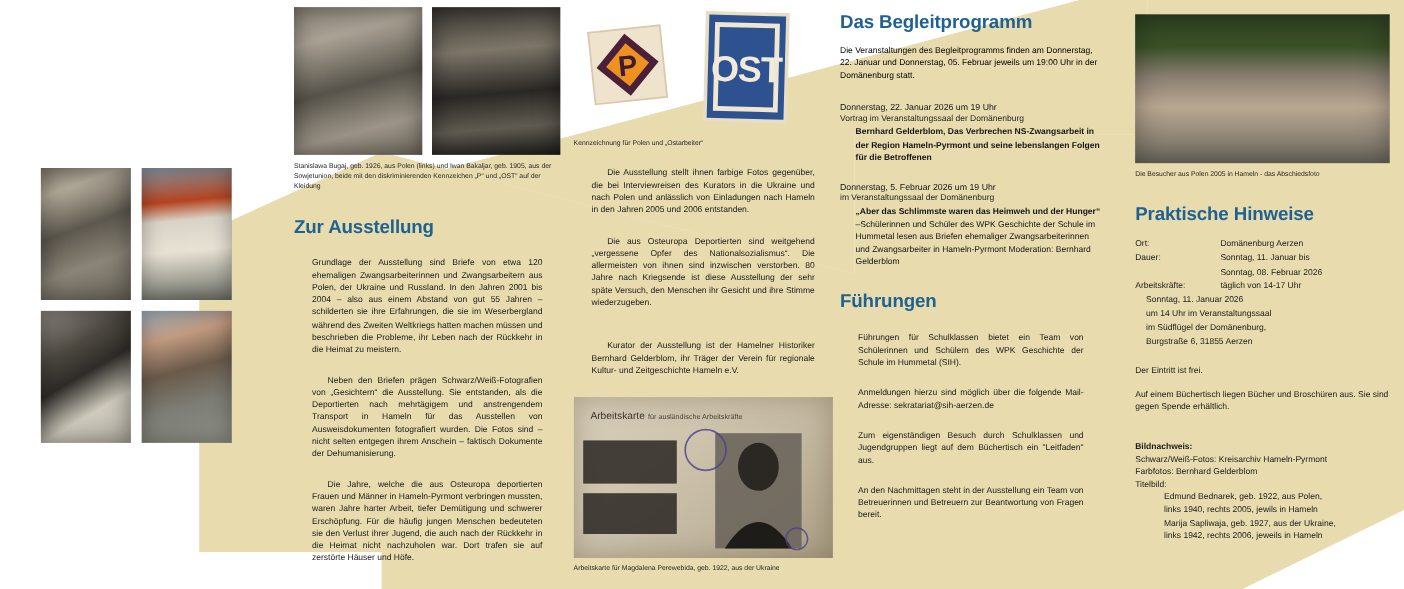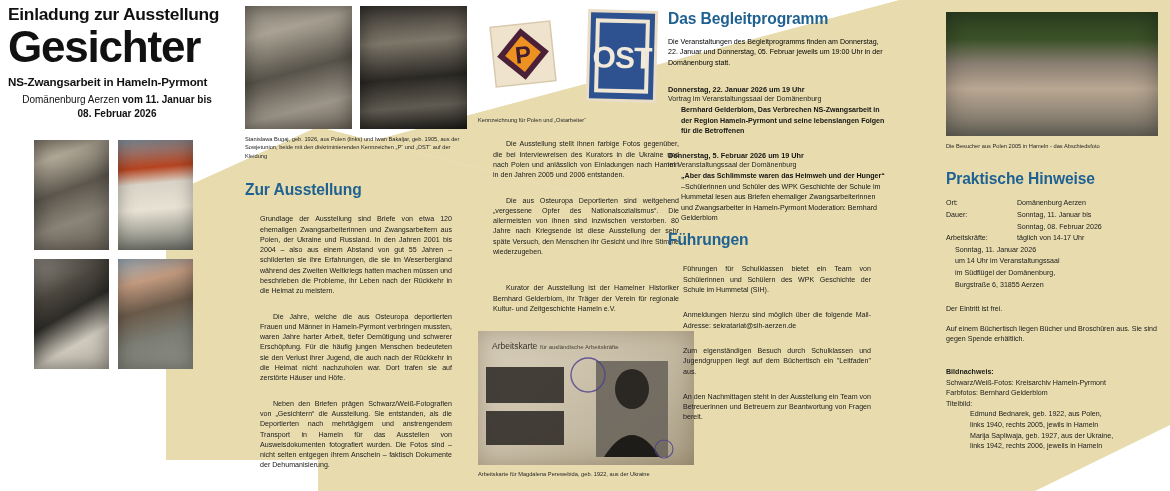--- a/index.html
+++ b/index.html
@@ -92,29 +92,29 @@
   #c3-cap1 { margin-top: 8px; }
   #c3-body { margin-top: 9px; }
   #c3-body2 { margin-top: 26px; }
   #arbeitskarte {
     margin-top: 17px; width: 216px; height: 134px;
     background-size: cover; background-position: center;
   }
   #c3-cap2 { margin-top: 5px; }
 
   
-  #c4 { left: 668px; top: 10px; width: 218px; }
+  #c4 { left: 700px; top: 10px; width: 218px; }
   #c4-h1 { font-size: 15.6px; }
   #c4-intro { margin-top: 9px; font-size: 7.1px; line-height: 10.4px; text-align: left; }
   .ev { margin-top: 13px; }
-  .ev .ev-date { font-size: 7.3px; font-weight: bold; color: #141414; }
+  .ev .ev-date { font-size: 7.3px; font-weight: normal; color: #141414; }
   .ev .ev-place { font-size: 7.1px; color: #1f1f1f; margin-top: 1px; }
   .ev .ev-desc { font-size: 7.1px; line-height: 10.4px; margin-top: 2px; padding-left: 13px; color: #141414; }
   .ev .ev-desc b { font-weight: bold; }
-  #c4-h2 { font-size: 15.6px; margin-top: 8px; }
+  #c4-h2 { font-size: 15.6px; margin-top: 20px; }
   #c4-body { margin-top: 8px; }
   #c4-body p + p { margin-top: 9px; }
 
   
   #c5 { left: 946px; top: 12px; width: 216px; }
   #c5-photo { width: 212px; height: 124px; background-size: cover; background-position: center; }
   #c5-cap { margin-top: 6px; }
   #c5-h { font-size: 15.6px; margin-top: 20px; }
   #facts { margin-top: 10px; font-size: 7.1px; line-height: 11.6px; color: #1a1a1a; }
   .fact { display: flex; }
@@ -134,29 +134,20 @@
 
   <svg id="beige-shape2" style="position:absolute;left:0;top:0;z-index:1;" width="1170" height="491">
     <rect x="0" y="0" width="1170" height="491" fill="#ffffff"></rect>
     <path d="M 166,196 L 166,460 L 318,460 L 318,491 L 1035,491 L 1170,425 L 1170,0 L 956,0
              L 956,112 L 712,112 L 712,228 L 318,127 L 318,127 Z" fill="#E8DCAE"></path>
     <path d="M 166,196 L 318,127 L 318,127 L 712,228 L 712,112 L 956,112 L 956,0 L 900,0
              L 166,196 Z" fill="#E8DCAE"></path>
     <path d="M 166,196 L 900,0 L 956,0 L 956,112 L 712,112 L 712,228 L 318,127 L 166,196 Z" fill="#E8DCAE"></path>
   </svg>
 
-  <div class="col" id="c1">
-    <div id="title-invite">Einladung zur Ausstellung</div>
-    <div id="title-main">Gesichter</div>
-    <div id="title-sub">NS-Zwangsarbeit in Hameln-Pyrmont</div>
-    <div id="title-dates">
-      <span>Domänenburg Aerzen </span><b>vom 11. Januar  bis</b><br>
-      <b>08. Februar 2026</b>
-    </div>
-  </div>
 
   <div id="photos-left">
     <div class="pg-row">
       <div class="ph" style="background:
         linear-gradient(160deg,#8d8374 0%,#b5ac9b 18%,#5d584e 45%,#8b8478 70%,#6f6a5e 100%);
         box-shadow:inset 0 0 22px rgba(0,0,0,.45);"></div>
       <div class="ph" style="background:
         linear-gradient(175deg,#8899a6 0%,#b5431f 26%,#d9d3c7 40%,#e8e2d4 62%,#6b6f66 100%);
         box-shadow:inset 0 0 18px rgba(0,0,0,.35);"></div>
     </div>
@@ -177,22 +168,22 @@
         linear-gradient(165deg,#8d8579 0%,#aaa294 22%,#57534a 52%,#9d9589 78%,#746d61 100%);
         box-shadow:inset 0 0 20px rgba(0,0,0,.45);"></div>
       <div class="p2" style="background:
         linear-gradient(175deg,#3b3832 0%,#7d7669 30%,#2a2824 58%,#615c52 80%,#1f1e1b 100%);
         box-shadow:inset 0 0 20px rgba(0,0,0,.5);"></div>
     </div>
     <div class="cap" id="c2-cap">Stanislawa Bugaj, geb. 1926, aus Polen (links) und Iwan Bakaljar, geb. 1905, aus der Sowjetunion, beide mit den diskriminierenden Kennzeichen „P“ und „OST“ auf der Kleidung</div>
     <div class="hd" id="c2-h">Zur Ausstellung</div>
     <div class="body-txt" id="c2-body">
       <p>Grundlage der Ausstellung sind Briefe von etwa 120 ehemaligen Zwangsarbeiterinnen und Zwangsarbeitern aus Polen, der Ukraine und Russland. In den Jahren 2001 bis 2004 – also aus einem Abstand von gut 55 Jahren – schilderten sie ihre Erfahrungen, die sie im Weserbergland während des Zweiten Weltkriegs hatten machen müssen und beschrieben die Probleme, ihr Leben nach der Rückkehr in die Heimat zu meistern.</p>
+      <p class="ind">Neben den Briefen prägen Schwarz/Weiß-Fotografien von „Gesichtern“ die Ausstellung. Sie entstanden, als die Deportierten nach mehrtägigem und anstrengendem Transport in Hameln für das Ausstellen von Ausweisdokumenten fotografiert wurden. Die Fotos sind – nicht selten entgegen ihrem Anschein – faktisch Dokumente der Dehumanisierung.</p>
       <p class="ind">Die Jahre, welche die aus Osteuropa deportierten Frauen und Männer in Hameln-Pyrmont verbringen mussten, waren Jahre harter Arbeit, tiefer Demütigung und schwerer Erschöpfung. Für die häufig jungen Menschen bedeuteten sie den Verlust ihrer Jugend, die auch nach der Rückkehr in die Heimat nicht nachzuholen war. Dort trafen sie auf zerstörte Häuser und Höfe.</p>
-      <p class="ind">Neben den Briefen prägen Schwarz/Weiß-Fotografien von „Gesichtern“ die Ausstellung. Sie entstanden, als die Deportierten nach mehrtägigem und anstrengendem Transport in Hameln für das Ausstellen von Ausweisdokumenten fotografiert wurden. Die Fotos sind – nicht selten entgegen ihrem Anschein – faktisch Dokumente der Dehumanisierung.</p>
     </div>
   </div>
 
   <div class="col" id="c3">
     <div id="badges">
 
       <svg width="76" height="100" viewBox="0 0 76 100">
         <g transform="rotate(-6 38 50)">
           <rect x="8" y="20" width="60" height="60" fill="#efe3cd" stroke="#d8c9ad" stroke-width="1.5"></rect>
           <polygon points="38,24 64,50 38,76 12,50" fill="#4a2038"></polygon>

